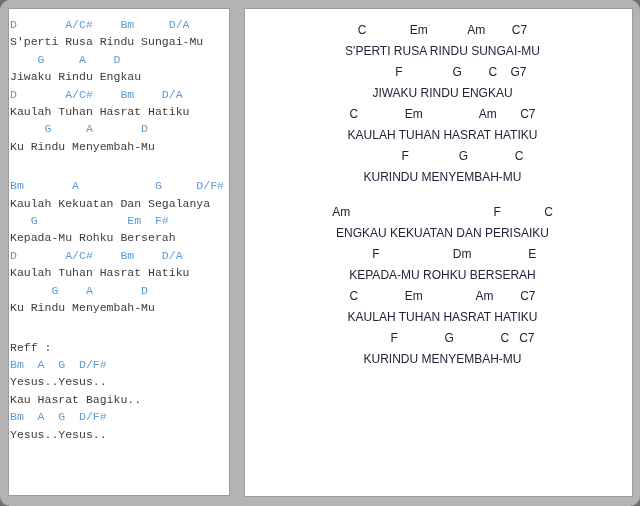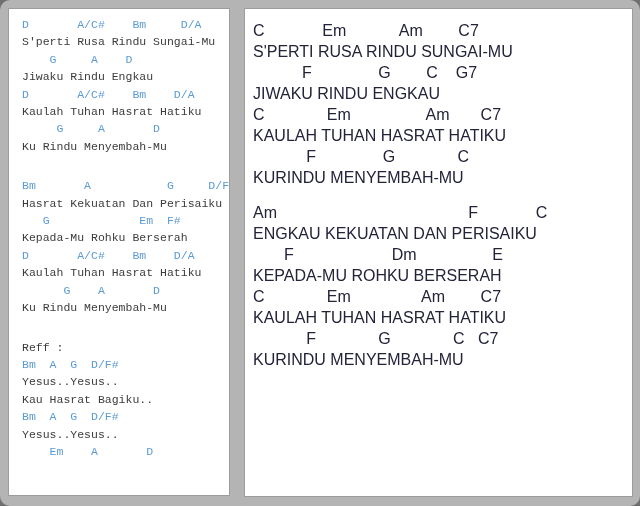--- a/index.html
+++ b/index.html
@@ -5,35 +5,35 @@
 <style>
   html, body { margin:0; padding:0; background:#6f6f6f; }
   .screen {
     position:relative; width:640px; height:506px;
     background:#b4b4b4; border-radius:10px; overflow:hidden;
   }
   .panel {
     position:absolute; background:#ffffff;
     border:1px solid #9c9c9c; box-sizing:border-box; overflow:hidden;
   }
-  .panel-left  { left:8px;  top:8px; width:222px; height:488px; padding:7px 0 0 13px; }
+  .panel-left  { left:8px;  top:8px; width:222px; height:488px; padding:7px 0 0 1px; }
   .panel-right { left:244px; top:8px; width:389px; height:489px; padding:11px 0 0 8px; }
 
   .line { white-space:pre; }
 
   .panel-left .line {
     font-family:"Liberation Mono","DejaVu Sans Mono",monospace;
     font-size:11.5px; line-height:17.4px;
   }
   .panel-left .chord { color:var(--left-chord,#5b9bd5); }
   .panel-left .lyric, .panel-left .label { color:var(--left-text,#3c3c3c); }
 
   .panel-right .line {
     font-family:"Liberation Sans","DejaVu Sans",sans-serif;
-    font-size:16px; line-height:21px;
+    font-size:12px; line-height:21px;text-align:center;
   }
   .panel-right .chord, .panel-right .lyric, .panel-right .label {
     color:var(--right-text,#23233a);
   }
 
   .panel-left  .section { margin-bottom:22px; }
   .panel-left  .section:last-child { margin-bottom:0; }
   .panel-right .section-0 { margin-bottom:14px; }
   .panel-right .section-1 { margin-bottom:21px; }
   .panel-right .section:last-child { margin-bottom:0; }
@@ -48,36 +48,35 @@
         <div class="line lyric">S'perti Rusa Rindu Sungai-Mu</div>
         <div class="line chord">    G     A    D</div>
         <div class="line lyric">Jiwaku Rindu Engkau</div>
         <div class="line chord">D       A/C#    Bm    D/A</div>
         <div class="line lyric">Kaulah Tuhan Hasrat Hatiku</div>
         <div class="line chord">     G     A       D</div>
         <div class="line lyric">Ku Rindu Menyembah-Mu</div>
       </div>
       <div class="section section-1">
         <div class="line chord">Bm       A           G     D/F#</div>
-        <div class="line lyric">Hasrat Kekuatan Dan Perisaiku</div>
+        <div class="line lyric">Kaulah Kekuatan Dan Segalanya</div>
         <div class="line chord">   G             Em  F#</div>
         <div class="line lyric">Kepada-Mu Rohku Berserah</div>
         <div class="line chord">D       A/C#    Bm    D/A</div>
         <div class="line lyric">Kaulah Tuhan Hasrat Hatiku</div>
         <div class="line chord">      G    A       D</div>
         <div class="line lyric">Ku Rindu Menyembah-Mu</div>
       </div>
       <div class="section section-2">
         <div class="line label">Reff :</div>
         <div class="line chord">Bm  A  G  D/F#</div>
         <div class="line lyric">Yesus..Yesus..</div>
         <div class="line lyric">Kau Hasrat Bagiku..</div>
         <div class="line chord">Bm  A  G  D/F#</div>
         <div class="line lyric">Yesus..Yesus..</div>
-        <div class="line chord">    Em    A       D</div>
       </div>
     </div>
   <div class="panel panel-right">
       <div class="section section-0">
         <div class="line chord">C             Em            Am        C7</div>
         <div class="line lyric">S'PERTI RUSA RINDU SUNGAI-MU</div>
         <div class="line chord">           F               G        C    G7</div>
         <div class="line lyric">JIWAKU RINDU ENGKAU</div>
         <div class="line chord">C              Em                 Am       C7</div>
         <div class="line lyric">KAULAH TUHAN HASRAT HATIKU</div>

